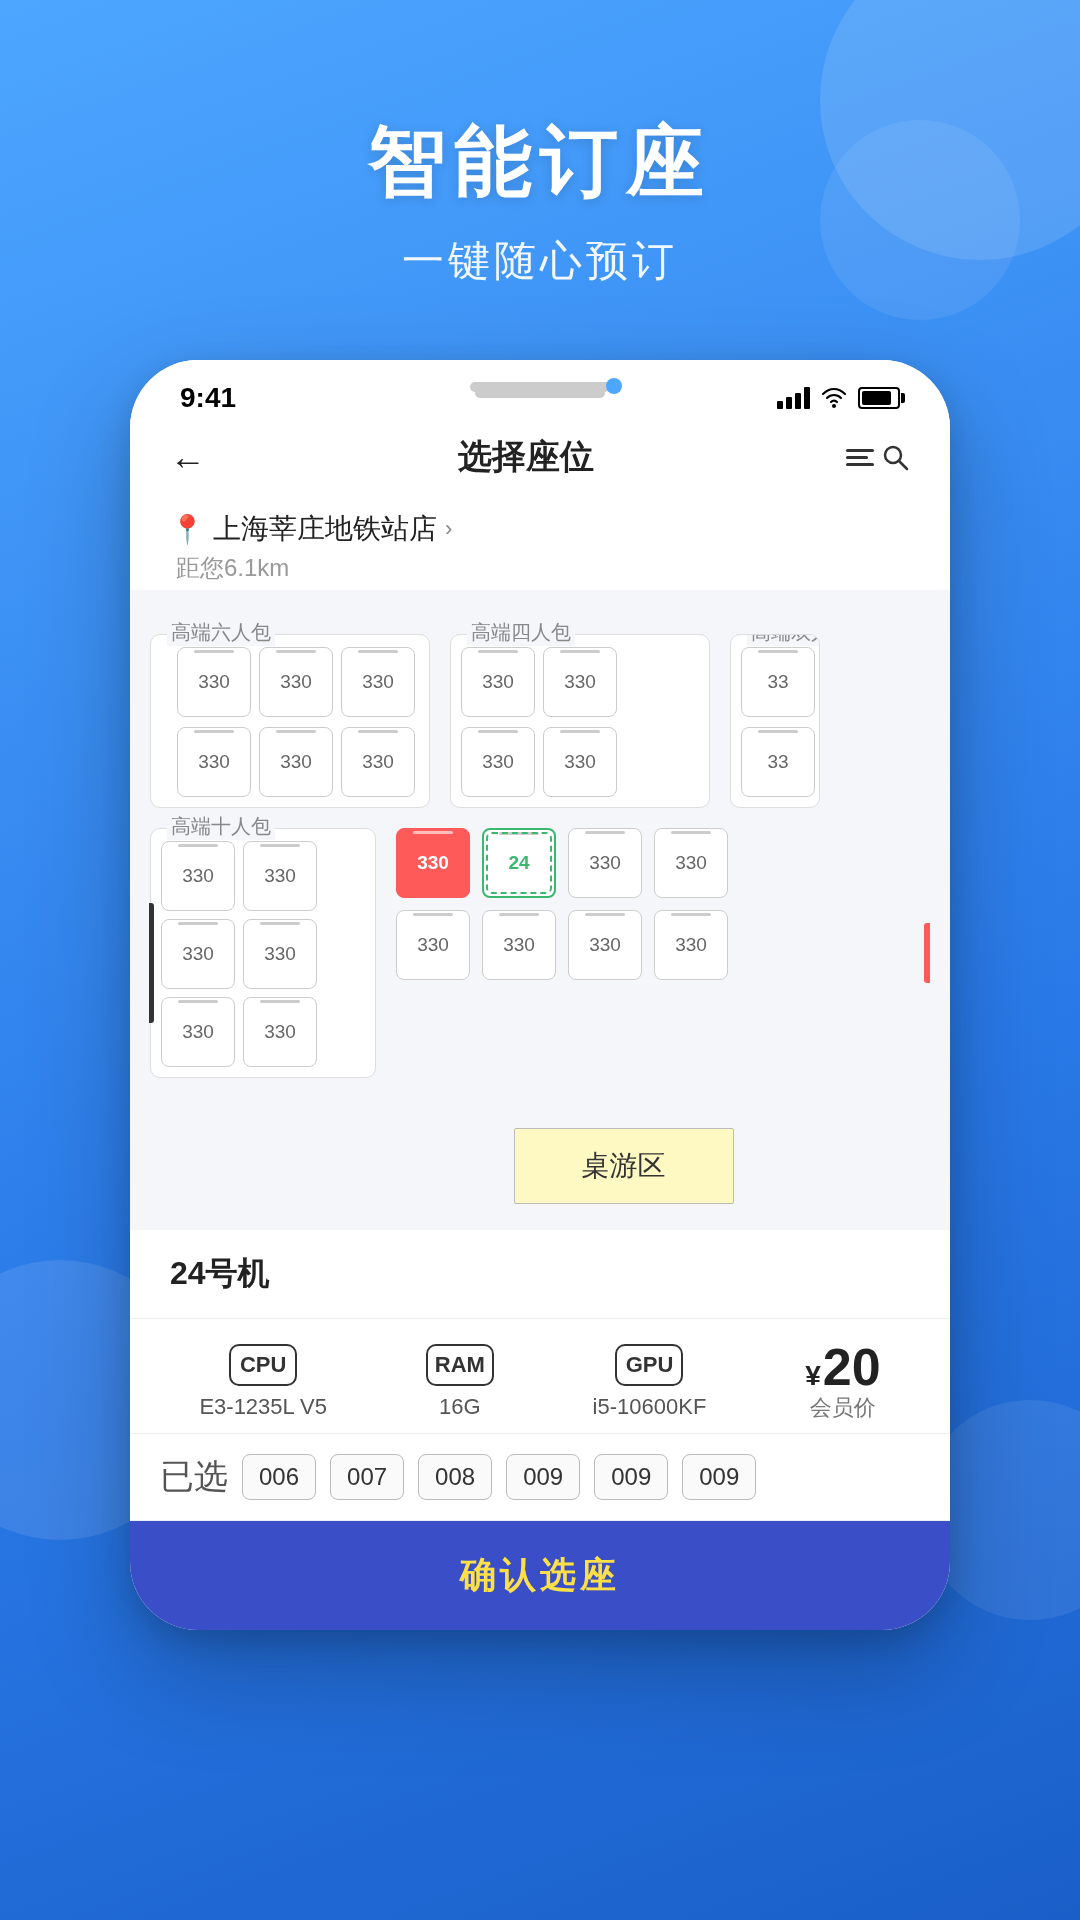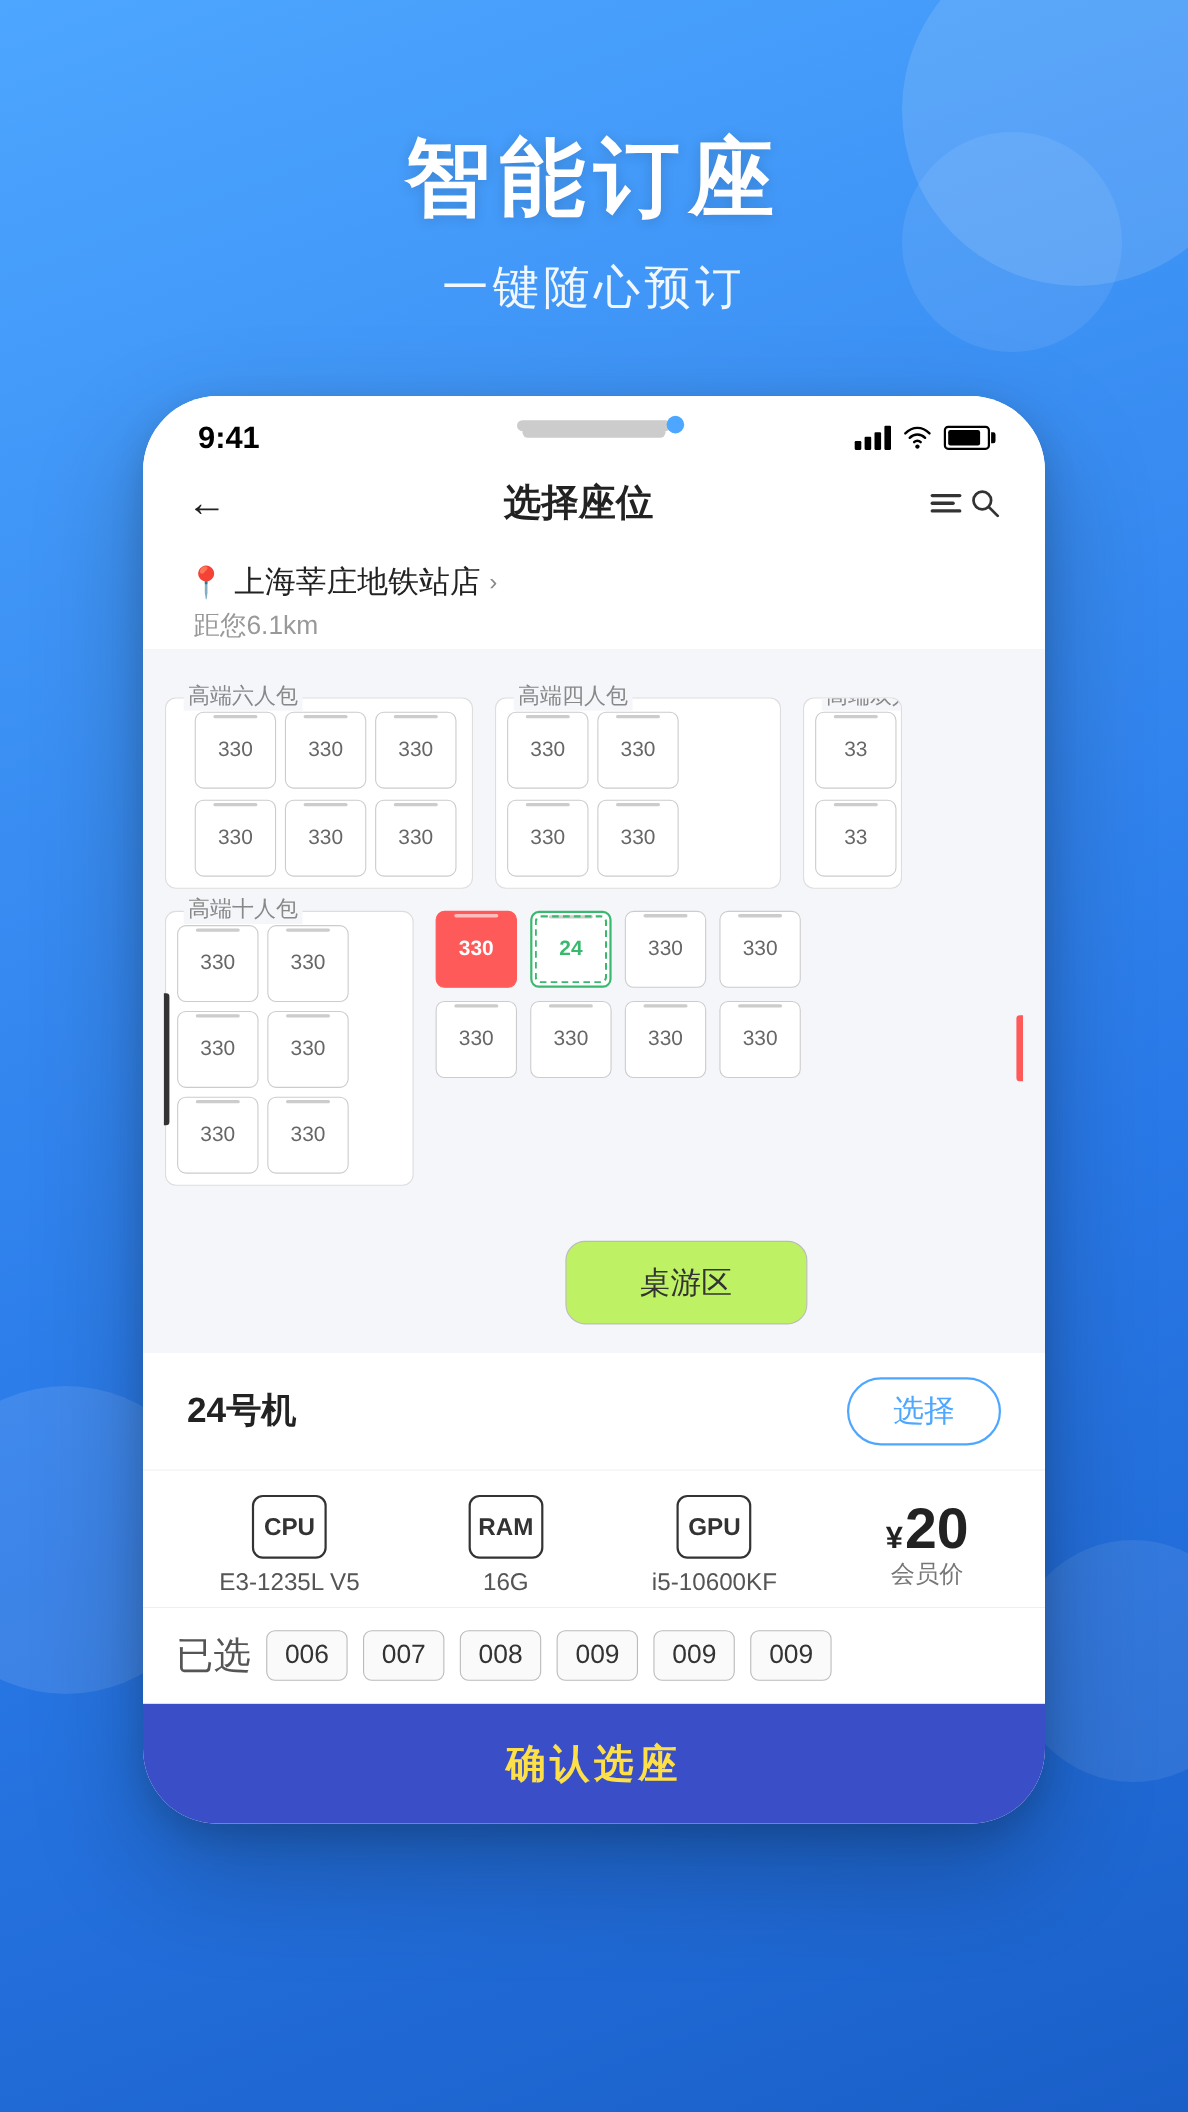--- a/index.html
+++ b/index.html
@@ -313,22 +313,22 @@
       color: #fff;
       font-weight: 700;
     }
     .seat-occupied::before {
       background: rgba(255,255,255,0.6);
     }
 
     
     .table-game-zone {
       border: 1.5px solid #bbb;
-      border-radius: 18px;
-      background: #bef264;
+      border-radius: 2px;
+      background: #fef9c3;
       padding: 18px 30px;
       font-size: 28px;
       color: #333;
       text-align: center;
       position: absolute;
       bottom: 10px;
       left: 36%;
       width: 220px;
     }
 
@@ -368,21 +368,21 @@
       border-bottom: 1px solid #eee;
     }
     .spec-item {
       display: flex;
       flex-direction: column;
       align-items: center;
       gap: 8px;
     }
     .spec-icon-box {
       width: 68px;
-      height: 58px;
+      height: 42px;
       border: 2px solid #333;
       border-radius: 10px;
       display: flex;
       align-items: center;
       justify-content: center;
       font-size: 22px;
       font-weight: 700;
       color: #333;
       background: #fff;
     }
@@ -706,21 +706,20 @@
 
       <div style="position:absolute;bottom:16px;left:38%;width:200px;">
         <div class="table-game-zone">桌游区</div>
       </div>
 
     </div>
 
     <div class="info-panel">
       <div class="info-row">
         <span class="machine-name">24号机</span>
-        <button class="select-btn">选择</button>
       </div>
     </div>
 
     <div class="specs-row">
       <div class="spec-item">
         <div class="spec-icon-box">
           <span>CPU</span>
         </div>
         <span class="spec-label">E3-1235L V5</span>
       </div>

